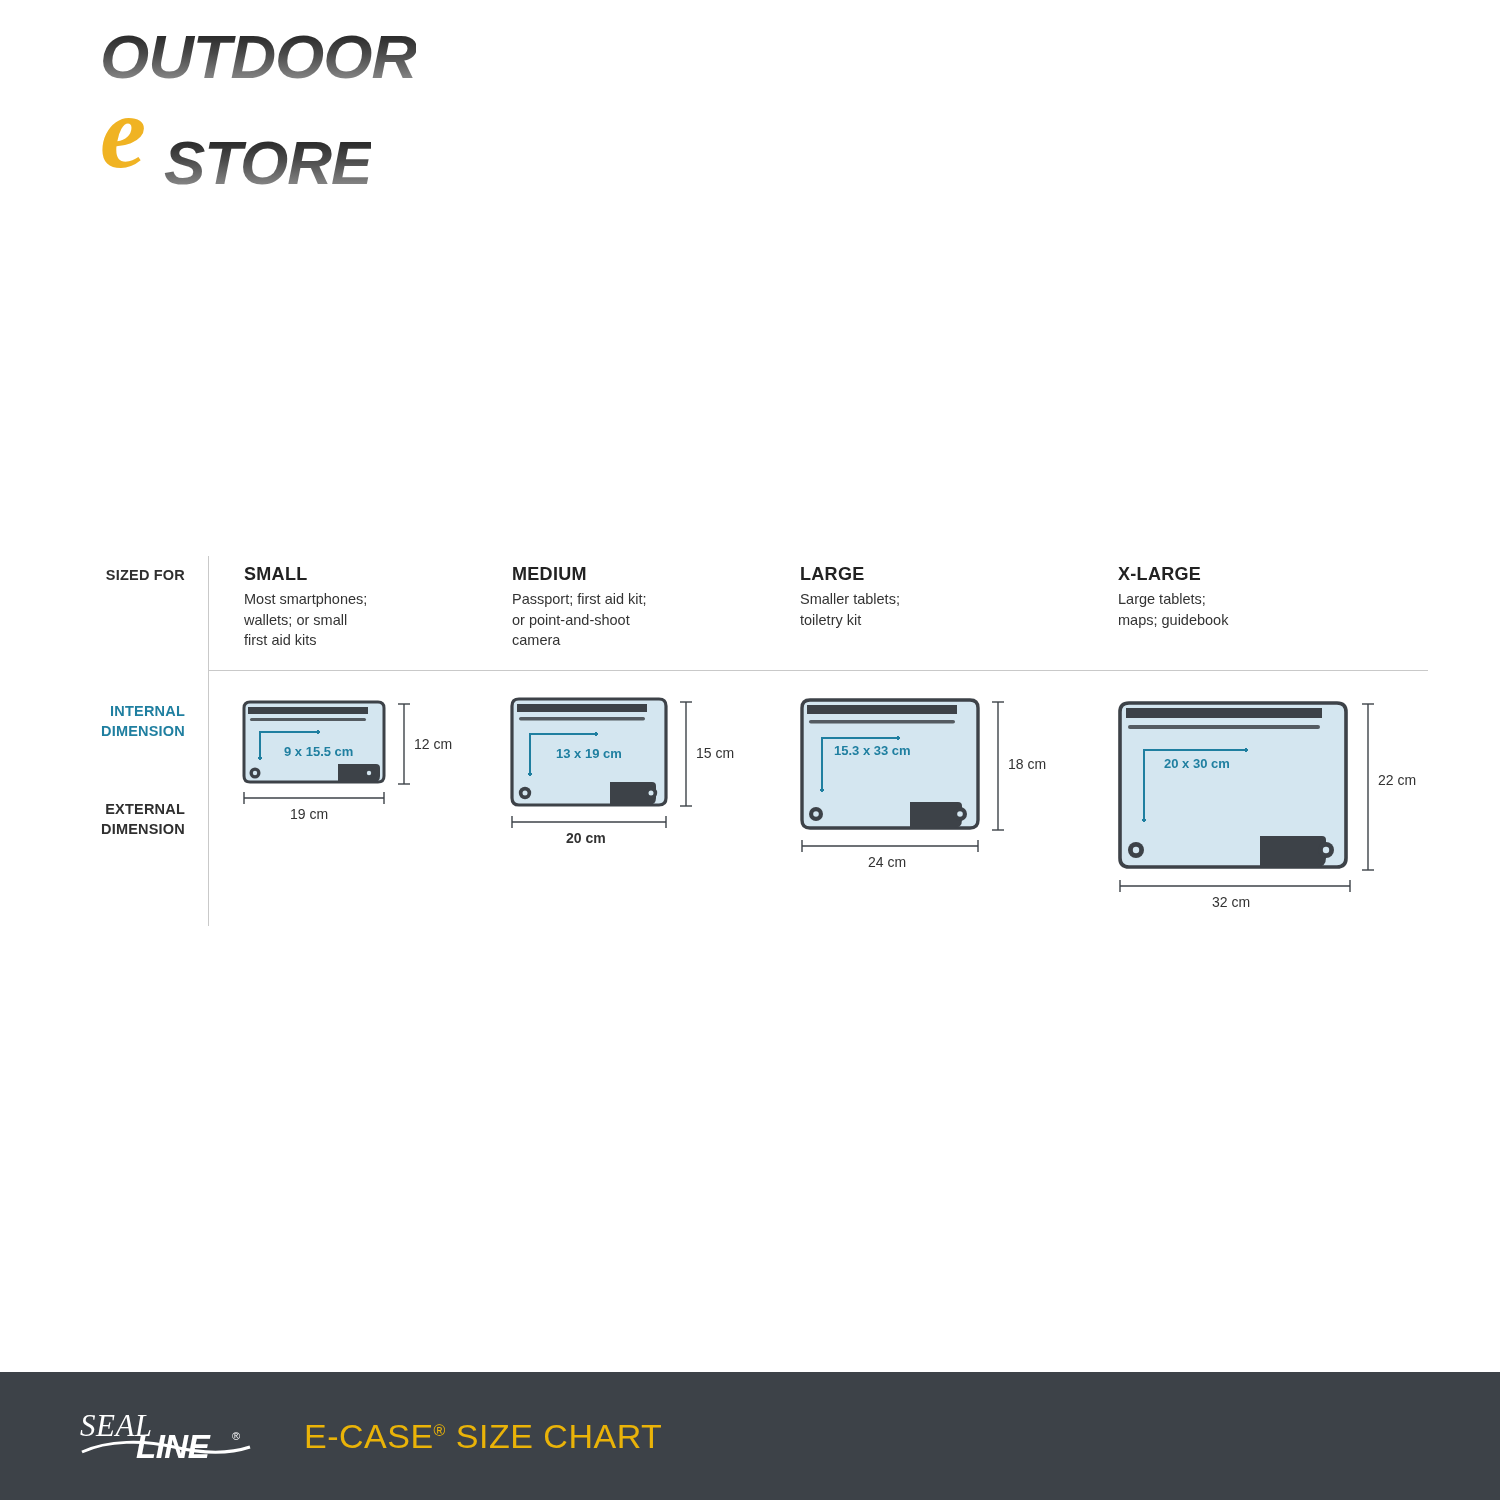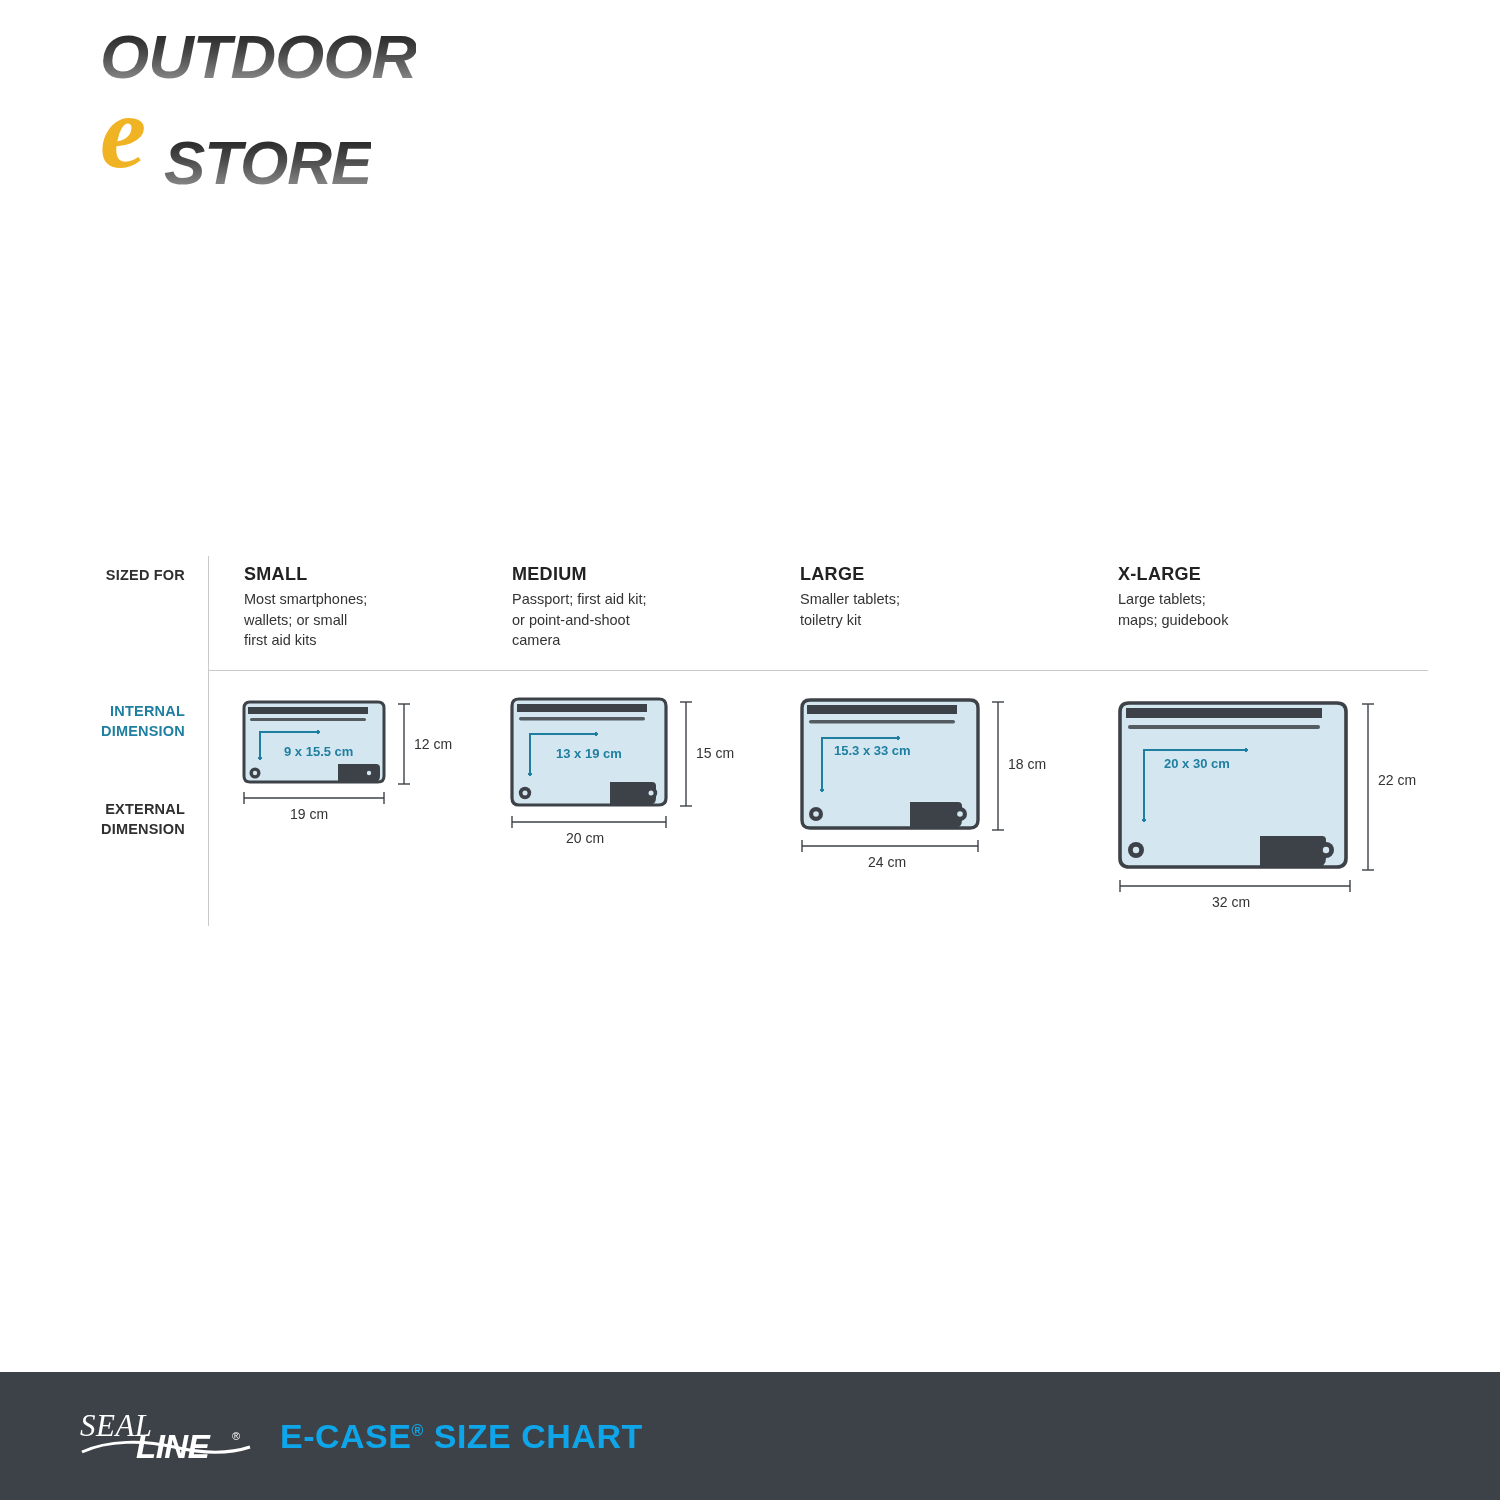--- a/index.html
+++ b/index.html
@@ -185,23 +185,24 @@
     width: 172px; height: 22px;
   }
   #seal-reg {
     position: absolute;
     left: 152px; top: 22px;
     font-size: 11px;
     color: #ffffff;
   }
   #footer-title {
     font-size: 34px;
-    color: #0ea5e9;
+    color: #eab308;
     letter-spacing: 0.5px;
-    font-weight: bold;
+    font-weight: normal;
+    margin-left: 24px;
   }
   #footer-title sup { font-size: 16px; vertical-align: super; }
 </style>
 </head>
 <body>
 
 <div id="logo">
   <div id="logo-outdoor" class="logo-word">OUTDOOR</div>
   <div id="logo-e" class="logo-word">e</div>
   <div id="logo-store" class="logo-word">STORE</div>
@@ -303,21 +304,21 @@
 
       <line x1="6" y1="128" x2="160" y2="128" stroke="#3d4248" stroke-width="1.4"></line>
       <line x1="6" y1="122" x2="6" y2="134" stroke="#3d4248" stroke-width="1.4"></line>
       <line x1="160" y1="122" x2="160" y2="134" stroke="#3d4248" stroke-width="1.4"></line>
 
       <line x1="180" y1="8" x2="180" y2="112" stroke="#3d4248" stroke-width="1.4"></line>
       <line x1="174" y1="8" x2="186" y2="8" stroke="#3d4248" stroke-width="1.4"></line>
       <line x1="174" y1="112" x2="186" y2="112" stroke="#3d4248" stroke-width="1.4"></line>
     </svg>
     <div class="int-text" style="left:50px; top:52px;">13 x 19 cm</div>
-    <div class="dim-text" style="left:60px; top:136px;">20 cm</div>
+    <div class="dim-text" style="left:60px; top:136px;font-weight:bold;">20 cm</div>
     <div class="dim-text" style="left:190px; top:51px;">15 cm</div>
   </div>
 
   <div class="case-wrap" style="left:794px; top:694px; width:280px; height:190px;">
     <svg width="280" height="190" viewBox="0 0 280 190">
       <path d="M8,14 q0,-8 8,-8 h160 q8,0 8,8 v112 q0,8 -8,8 h-160 q-8,0 -8,-8 z" fill="#d4e6f0" stroke="#3d4248" stroke-width="3.4"></path>
       <path d="M13,11 h150 v9 h-150 z" fill="#3d4248"></path>
       <rect x="15" y="26" width="146" height="3.6" rx="1.8" fill="#3d4248" opacity="0.85"></rect>
       <path d="M116,108 h48 q4,0 4,4 v14 q0,8 -8,8 h-44 z" fill="#3d4248"></path>
       <circle cx="22" cy="120" r="7" fill="#3d4248"></circle>

